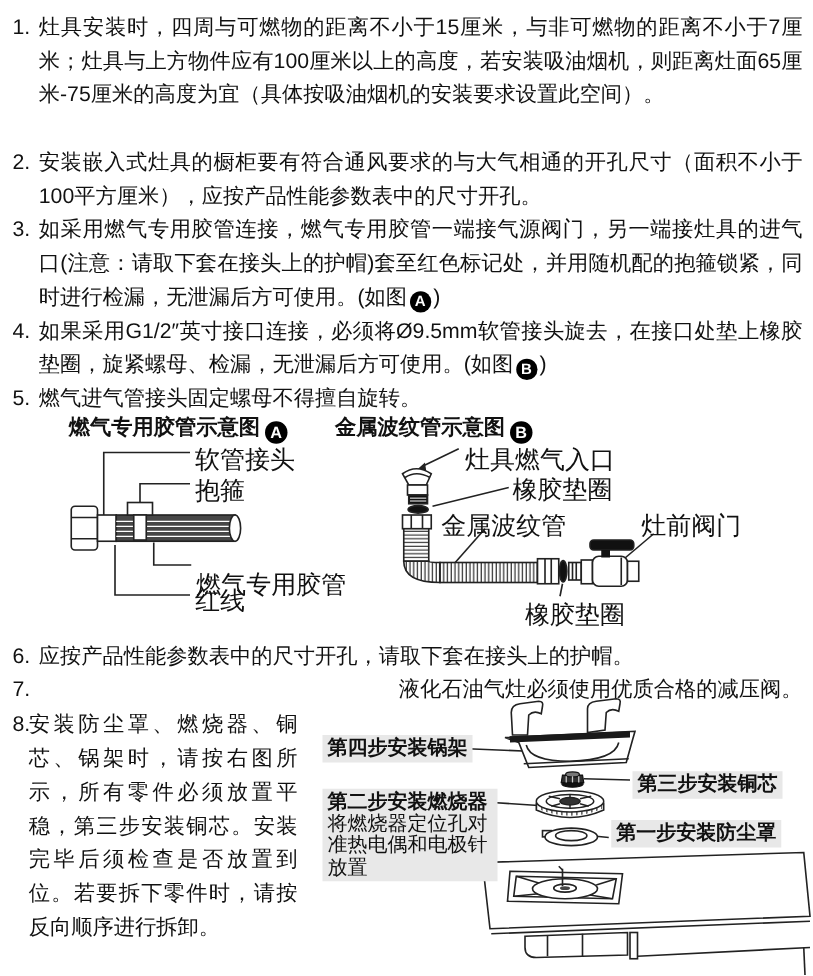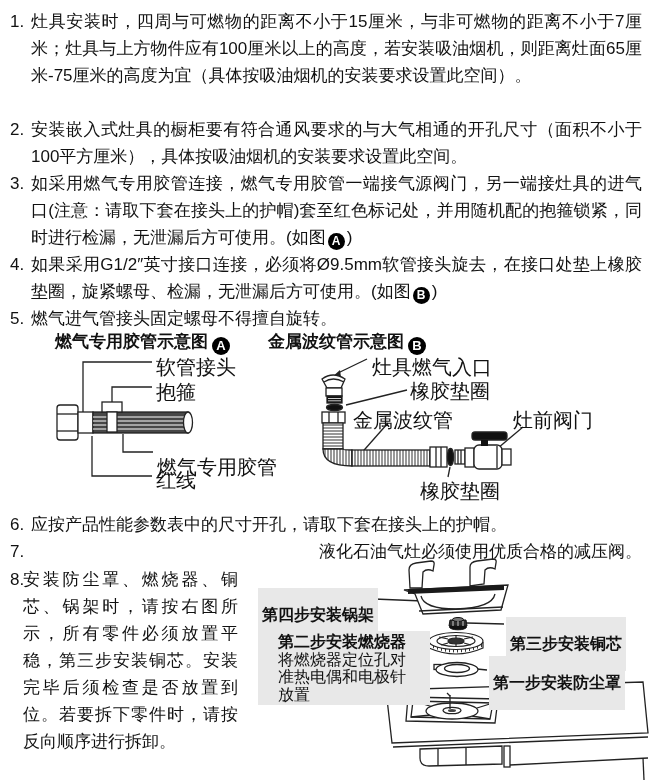--- a/index.html
+++ b/index.html
@@ -13,37 +13,37 @@
            vertical-align:-2px; margin:0 2px; }
   .figures { position:absolute; left:0; top:328px; width:650px; height:182px; }
   .figtitle { position:absolute; top:2px; font-size:17px; font-weight:bold; white-space:nowrap; }
   .figtitle .badge { width:18px; height:18px; line-height:18px; font-size:13px; margin-left:4px; vertical-align:-3px; }
   .figlabel { position:absolute; font-size:20px; white-space:nowrap; }
   .assembly { position:absolute; left:0; top:558px; width:650px; height:223px; }
   .item8 { position:absolute; left:10px; top:8px; width:228px; display:flex; font-size:17px; line-height:27px; }
   .item8 .num { width:13px; flex:none; }
   .item8 .txt { flex:1; text-align:justify; }
   .steplabel { position:absolute; font-size:16px; font-weight:bold; background:#e8e8e8;
-               padding:17px 4px; white-space:nowrap; line-height:20px; }
-  .stepbox { position:absolute; font-size:16px; background:#e8e8e8; padding:2px 20px; width:132px; line-height:17.5px; }
+               padding:1px 4px; white-space:nowrap; line-height:20px; }
+  .stepbox { position:absolute; font-size:16px; background:#e8e8e8; padding:2px 4px; width:132px; line-height:17.5px; }
   .stepbox .stept { font-weight:bold; }
   svg.art { position:absolute; left:0; top:0; display:block; }
 </style>
 </head>
 <body>
 
 <div class="page">
 
   <div class="item" style="top:8px">
     <span class="num">1.</span>
     <div class="txt">灶具安装时，四周与可燃物的距离不小于15厘米，与非可燃物的距离不小于7厘米；灶具与上方物件应有100厘米以上的高度，若安装吸油烟机，则距离灶面65厘米-75厘米的高度为宜（具体按吸油烟机的安装要求设置此空间）。</div>
   </div>
   <div class="item" style="top:116px">
     <span class="num">2.</span>
-    <div class="txt">安装嵌入式灶具的橱柜要有符合通风要求的与大气相通的开孔尺寸（面积不小于100平方厘米），具体按吸油烟机的安装要求设置此空间。</div>
+    <div class="txt">安装嵌入式灶具的橱柜要有符合通风要求的与大气相通的开孔尺寸（面积不小于100平方厘米），应按产品性能参数表中的尺寸开孔。</div>
   </div>
   <div class="item" style="top:170px">
     <span class="num">3.</span>
     <div class="txt"><span>如采用燃气专用胶管连接，燃气专用胶管一端接气源阀门，另一端接灶具的进气口(注意：请取下套在接头上的护帽)套至红色标记处，并用随机配的抱箍锁紧，同时进行检漏，无泄漏后方可使用。(如图</span><span class="badge">A</span><span>)</span></div>
   </div>
   <div class="item" style="top:251px">
     <span class="num">4.</span>
     <div class="txt"><span>如果采用G1/2″英寸接口连接，必须将Ø9.5mm软管接头旋去，在接口处垫上橡胶垫圈，旋紧螺母、检漏，无泄漏后方可使用。(如图</span><span class="badge">B</span><span>)</span></div>
   </div>
   <div class="item" style="top:305px">

